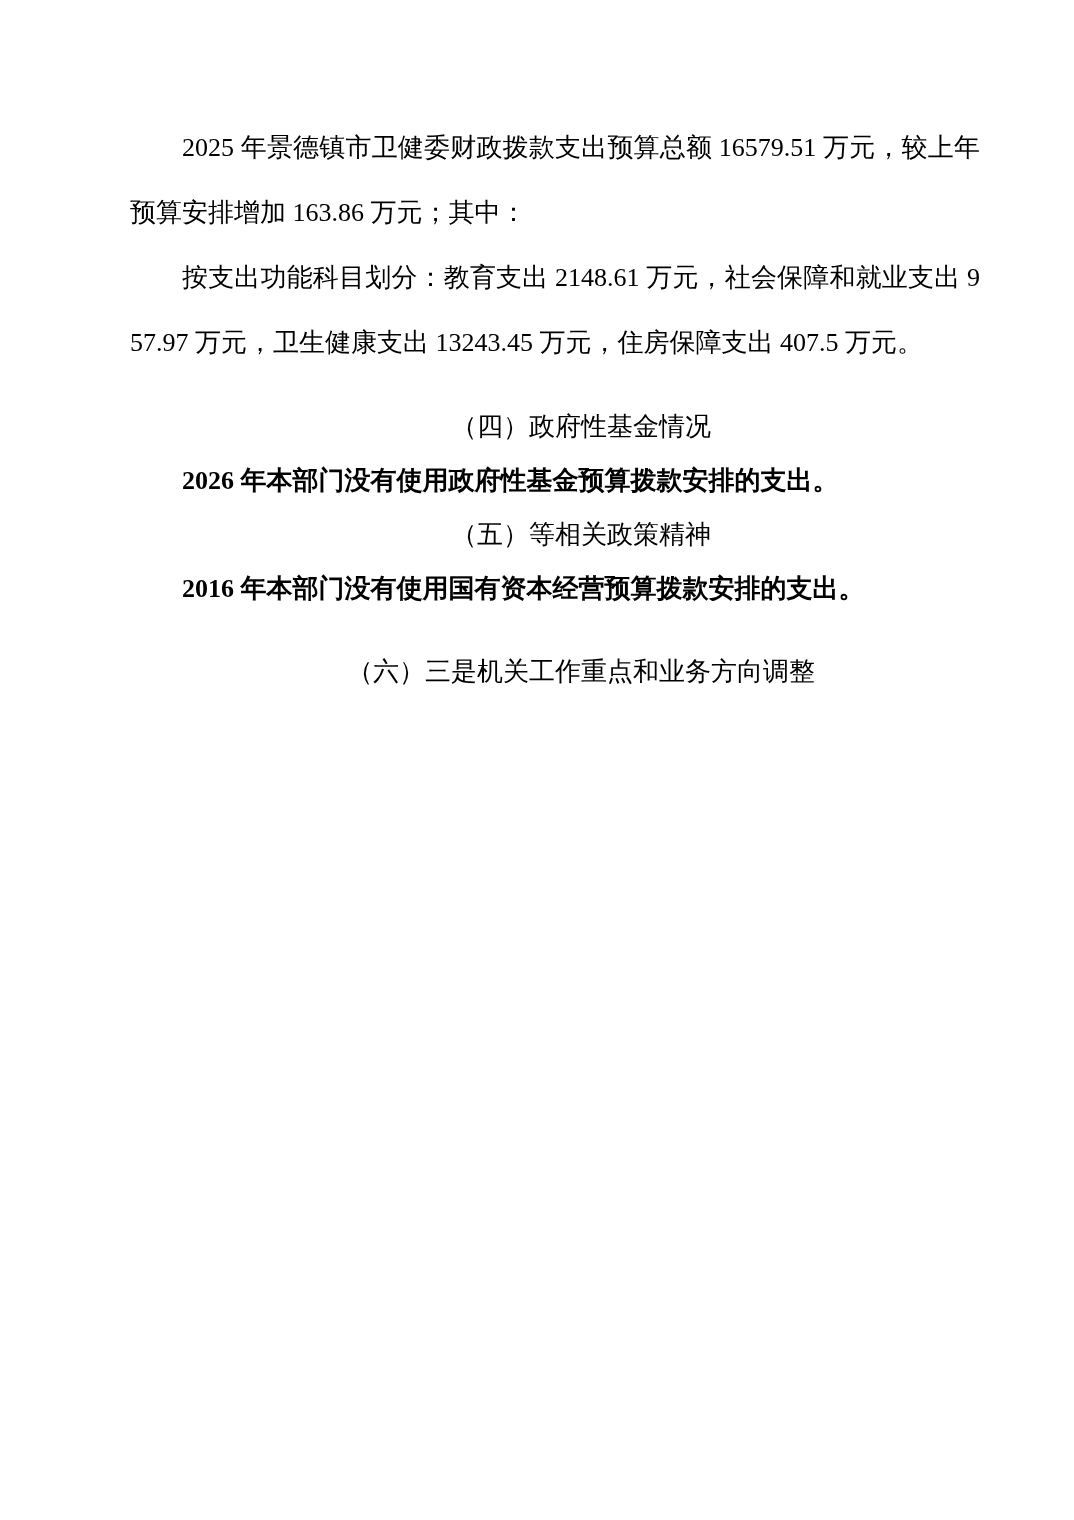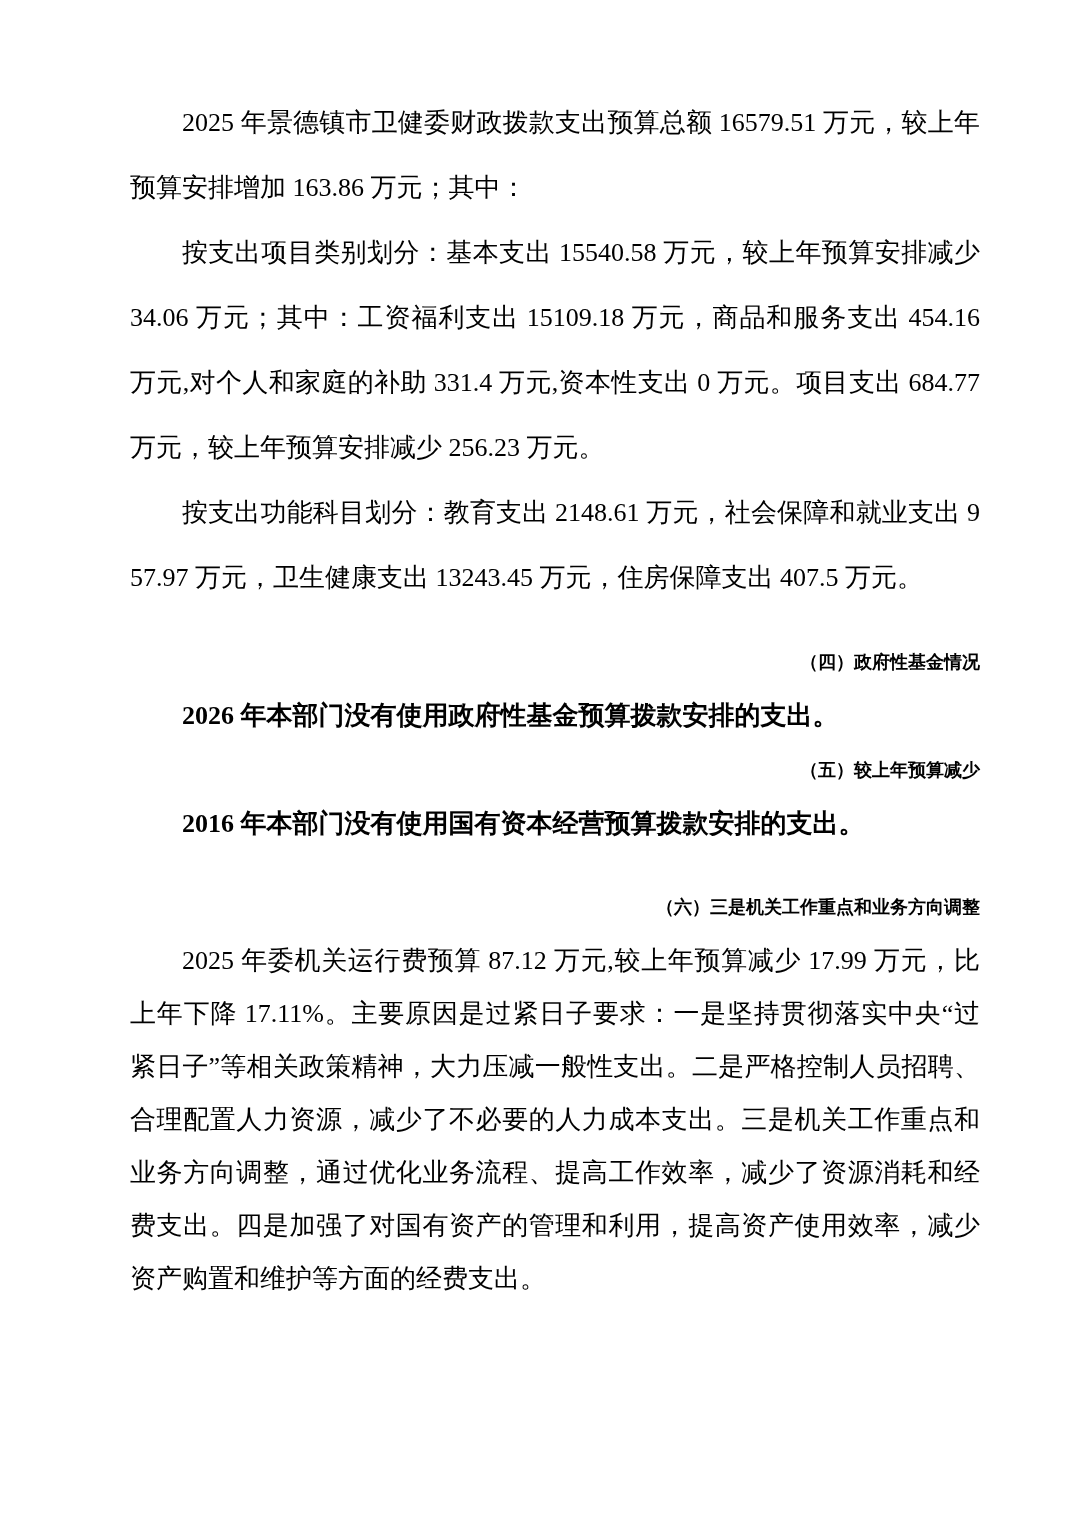--- a/index.html
+++ b/index.html
@@ -6,39 +6,39 @@
     margin: 0;
     padding: 0;
     background: #ffffff;
   }
   .page {
     position: relative;
     width: 1074px;
     height: 1520px;
     box-sizing: border-box;
     background: #ffffff;
-    padding: 90px 94px 0 130px;
+    padding: 115px 94px 0 130px;
     font-family: "Liberation Serif", "DejaVu Serif", serif;
     color: #000000;
     overflow: hidden;
   }
   .para {
     margin: 0;
     font-size: 26px;
     text-align: justify;
     text-indent: 2em;
     word-break: break-all;
     overflow-wrap: break-word;
   }
   .heading {
     margin: 0;
-    font-size: 18px;
-    font-weight: bold;
+    font-size: 26px;
+    font-weight: normal;
     text-indent: 2em;
-    text-align: right;
+    text-align: center;
   }
   .overview .para {
     line-height: 65px;
   }
   .sec-funds {
     margin-top: 25px;
   }
   .sec-funds .heading,
   .sec-funds .para {
     line-height: 54px;
@@ -56,29 +56,27 @@
     line-height: 53px;
   }
 </style>
 </head>
 <body>
 
 <div class="page">
 
   <section class="overview">
     <p class="para">2025 年景德镇市卫健委财政拨款支出预算总额 16579.51 万元，较上年预算安排增加 163.86 万元；其中：</p>
-    <p class="para">按支出项目类别划分：基本支出 15540.58 万元，较上年预算安排减少 34.06 万元；其中：工资福利支出 15109.18 万元，商品和服务支出 454.16 万元,对个人和家庭的补助 331.4 万元,资本性支出 0 万元。项目支出 684.77 万元，较上年预算安排减少 256.23 万元。</p>
     <p class="para">按支出功能科目划分：教育支出 2148.61 万元，社会保障和就业支出 957.97 万元，卫生健康支出 13243.45 万元，住房保障支出 407.5 万元。</p>
   </section>
 
   <section class="sec-funds">
     <h2 class="heading">（四）政府性基金情况</h2>
     <p class="para">2026 年本部门没有使用政府性基金预算拨款安排的支出。</p>
-    <h2 class="heading">（五）较上年预算减少</h2>
+    <h2 class="heading">（五）等相关政策精神</h2>
     <p class="para">2016 年本部门没有使用国有资本经营预算拨款安排的支出。</p>
   </section>
 
   <section class="sec-ops">
     <h2 class="heading">（六）三是机关工作重点和业务方向调整</h2>
-    <p class="para">2025 年委机关运行费预算 87.12 万元,较上年预算减少 17.99 万元，比上年下降 17.11%。主要原因是过紧日子要求：一是坚持贯彻落实中央“过紧日子”等相关政策精神，大力压减一般性支出。二是严格控制人员招聘、合理配置人力资源，减少了不必要的人力成本支出。三是机关工作重点和业务方向调整，通过优化业务流程、提高工作效率，减少了资源消耗和经费支出。四是加强了对国有资产的管理和利用，提高资产使用效率，减少资产购置和维护等方面的经费支出。</p>
   </section>
 
 </div>
 
 </body></html>

